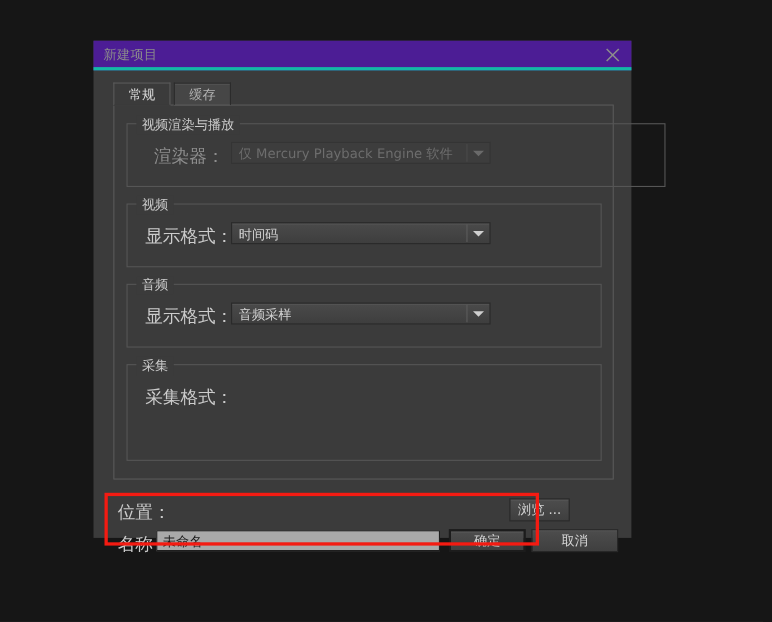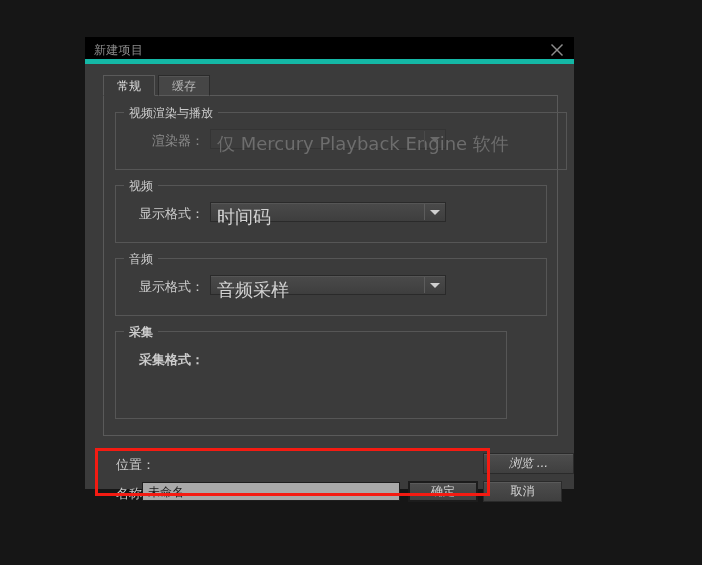--- a/index.html
+++ b/index.html
@@ -26,22 +26,22 @@
     top: 37px;
     width: 489px;
     height: 452px;
     background: #3b3b3b;
     box-sizing: border-box;
   }
 
   .titlebar {
     position: relative;
     height: 27px;
-    background: #000000;
-    border-bottom: 5px solid #14b8a6;
+    background: #4c1d95;
+    border-bottom: 3px solid #14b8a6;
     box-sizing: border-box;
   }
   .titlebar-text {
     position: absolute;
     left: 9px;
     top: 5px;
     font-size: 12px;
     color: #8b8b8b;
     letter-spacing: 0.3px;
     white-space: nowrap;
@@ -115,21 +115,21 @@
     top: -8px;
     left: 8px;
     padding: 0 5px;
     background: #3b3b3b;
     font-size: 12px;
     color: #cccccc;
     white-space: nowrap;
   }
   .field-label {
     position: absolute;
-    font-size: 13px;
+    font-size: 16px;
     color: #cccccc;
     white-space: nowrap;
     text-align: right;
   }
   .field-label.dim { color: #8e8e8e; }
 
   
   .combo {
     position: absolute;
     height: 20px;
@@ -142,21 +142,21 @@
   .combo.disabled {
     background: #3d3d3d;
     border-color: #343434;
     box-shadow: none;
     cursor: default;
   }
   .combo-text {
     position: absolute;
     left: 6px;
     top: 2px;
-    font-size: 18px;
+    font-size: 12px;
     color: #d2d2d2;
     white-space: nowrap;
     overflow: hidden;
   }
   .combo.disabled .combo-text { color: #6d6d6d; }
   .combo-arrowbox {
     position: absolute;
     right: 1px;
     top: 1px;
     bottom: 1px;
@@ -250,21 +250,21 @@
       <div class="tab active">
         <span>常规</span>
       </div>
       <div class="tab inactive">
         <span>缓存</span>
       </div>
     </div>
 
     <div class="tabpanel">
 
-      <div class="group" style="left:11px; top:16px; width:452px; height:58px;">
+      <div class="group" style="left:11px; top:16px; width:490px; height:58px;">
         <div class="group-legend">视频渲染与播放</div>
         <div class="field-label dim" style="left:16px; top:19px; width:72px;">渲染器：</div>
         <div class="combo disabled" style="left:94px; top:16px; width:236px;">
           <div class="combo-text">仅 Mercury Playback Engine 软件</div>
           <div class="combo-arrowbox">
             <div class="tri"></div>
           </div>
         </div>
       </div>
 
@@ -283,31 +283,31 @@
         <div class="group-legend">音频</div>
         <div class="field-label" style="left:16px; top:19px; width:72px;">显示格式：</div>
         <div class="combo" style="left:94px; top:16px; width:236px;">
           <div class="combo-text">音频采样</div>
           <div class="combo-arrowbox">
             <div class="tri"></div>
           </div>
         </div>
       </div>
 
-      <div class="group" style="left:11px; top:235px; width:392px; height:88px;font-weight:bold;">
+      <div class="group" style="left:11px; top:235px; width:432px; height:88px;">
         <div class="group-legend">采集</div>
         <div class="field-label" style="left:16px; top:19px; width:72px;">采集格式：</div>
       </div>
 
     </div>
 
     <div class="bottom-area">
 
       <div class="field-label" style="left:18px; top:20px; width:52px;">位置：</div>
-      <div class="btn" style="left:398px; top:17px; width:91px;font-style:italic;">
+      <div class="btn" style="left:378px; top:17px; width:55px;">
         <span>浏览 ...</span>
       </div>
 
       <div class="field-label" style="left:18px; top:49px; width:52px;">名称：</div>
       <div class="name-input" style="left:57px; top:46px; width:258px;">
         <div class="name-input-text">未命名</div>
       </div>
       <div class="btn default" style="left:323px; top:45px; width:70px;">
         <span>确定</span>
       </div>

